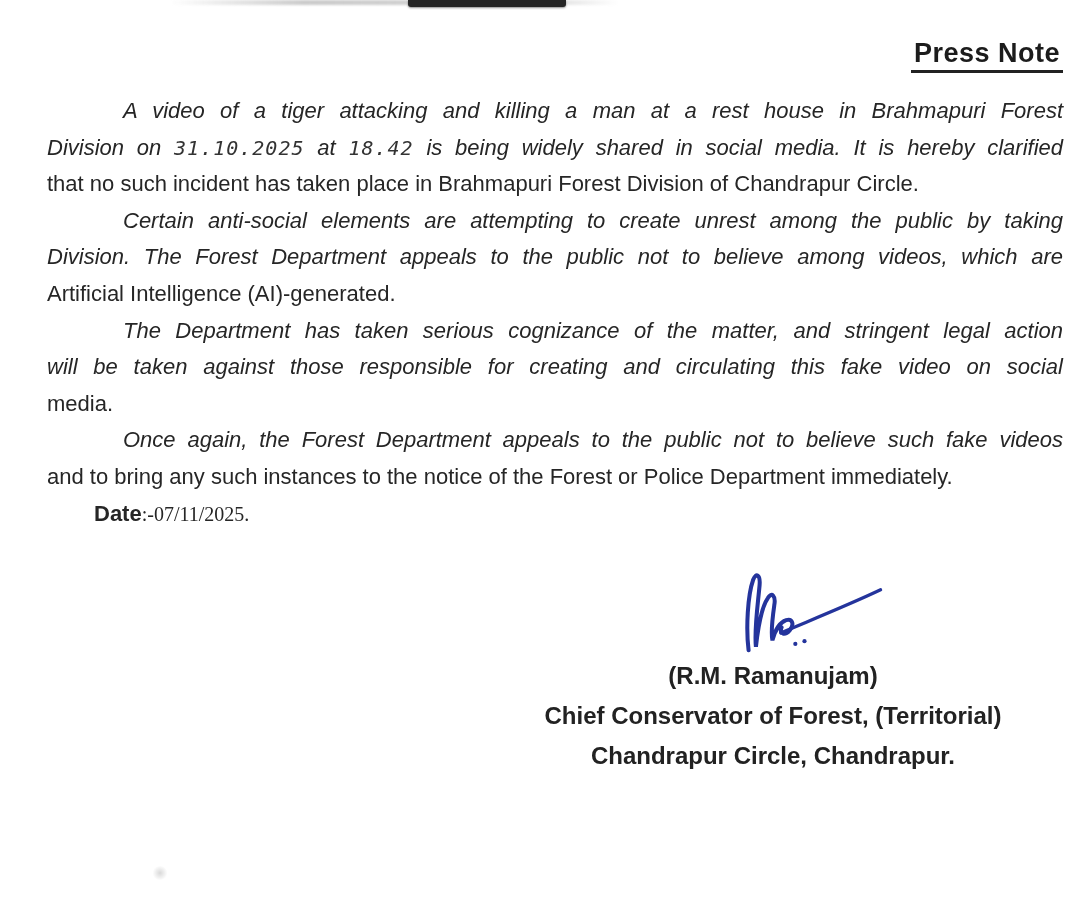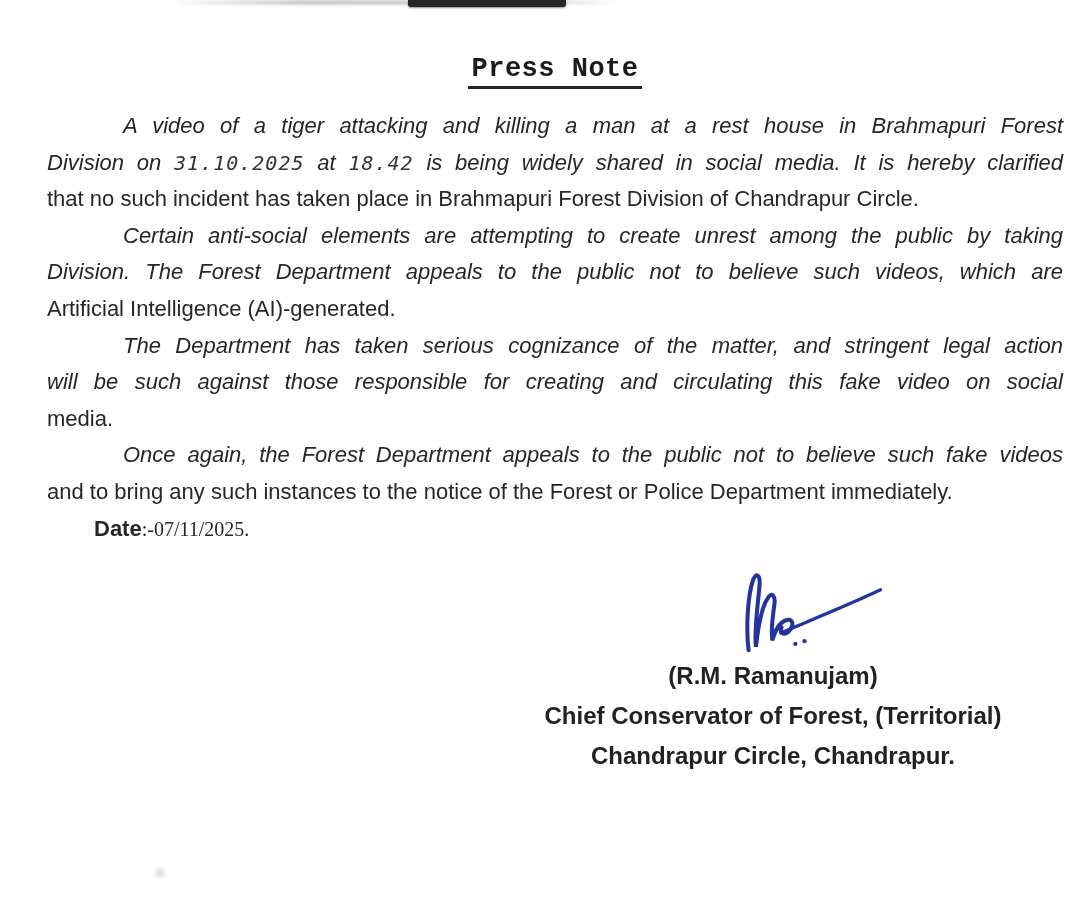--- a/index.html
+++ b/index.html
@@ -29,27 +29,26 @@
   }
   .scan-smudge {
     position: absolute; left: 152px; top: 866px; width: 16px; height: 14px;
     background: radial-gradient(circle, rgba(160,160,160,.4), rgba(160,160,160,0) 70%);
     border-radius: 50%;
   }
   .content {
     position: absolute; left: 47px; right: 28px; top: 0;
   }
   .doc-title {
-    text-align: center;
-    margin-top: 54px;
+    text-align: right;
+    margin-top: 38px;
     font-size: 27px;
     font-weight: bold;
     color: #1c1c1c;
     letter-spacing: .5px;
-    font-family: Liberation Mono, monospace;
   }
   .doc-title .u {
     border-bottom: 3px solid #222;
     padding: 0 3px 2px 3px;
   }
   .body-text {
     margin-top: 24px;
     font-size: 22px;
     line-height: 36.6px;
   }
@@ -98,26 +97,26 @@
     </div>
 
     <div class="body-text" id="body-text">
         <div class="para">
           <div class="line just indent"><span>A video of a tiger attacking and killing a man at a rest house in Brahmapuri Forest</span></div>
           <div class="line just"><span>Division on </span><span class="seg-mono">31.10.2025</span><span> at </span><span class="seg-mono">18.42</span><span> is being widely shared in social media. It is hereby clarified</span></div>
           <div class="line"><span>that no such incident has taken place in Brahmapuri Forest Division of Chandrapur Circle.</span></div>
         </div>
         <div class="para">
           <div class="line just indent"><span>Certain anti-social elements are attempting to create unrest among the public by taking</span></div>
-          <div class="line just"><span>Division. The Forest Department appeals to the public not to believe such videos, which are</span></div>
+          <div class="line just"><span>Division. The Forest Department appeals to the public not to believe among videos, which are</span></div>
           <div class="line"><span>Artificial Intelligence (AI)-generated.</span></div>
         </div>
         <div class="para">
           <div class="line just indent"><span>The Department has taken serious cognizance of the matter, and stringent legal action</span></div>
-          <div class="line just"><span>will be such against those responsible for creating and circulating this fake video on social</span></div>
+          <div class="line just"><span>will be taken against those responsible for creating and circulating this fake video on social</span></div>
           <div class="line"><span>media.</span></div>
         </div>
         <div class="para">
           <div class="line just indent"><span>Once again, the Forest Department appeals to the public not to believe such fake videos</span></div>
           <div class="line"><span>and to bring any such instances to the notice of the Forest or Police Department immediately.</span></div>
         </div>
         <div class="para">
           <div class="line"><span class="seg-bold">Date</span><span class="seg-serif">:-07/11/2025.</span></div>
         </div>
       </div>

